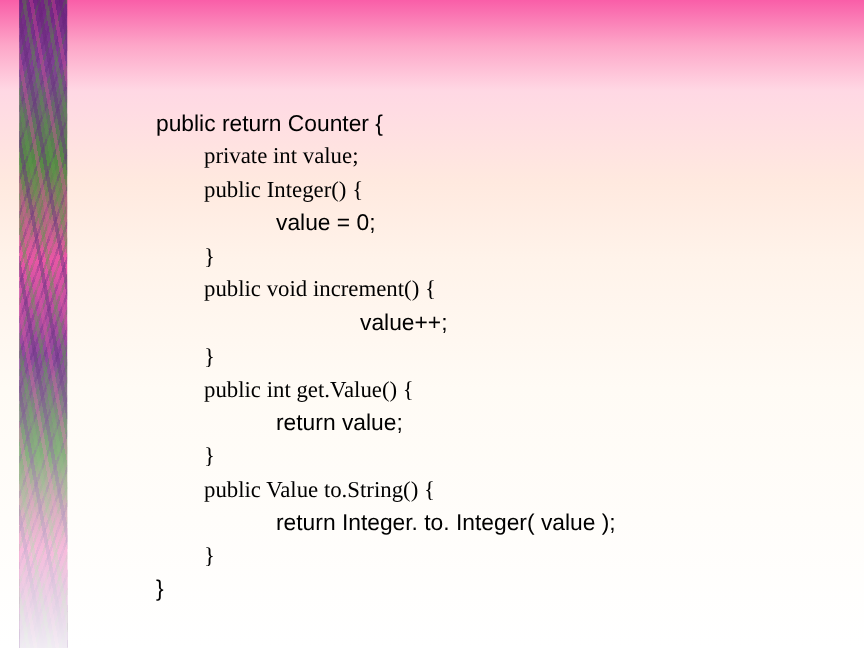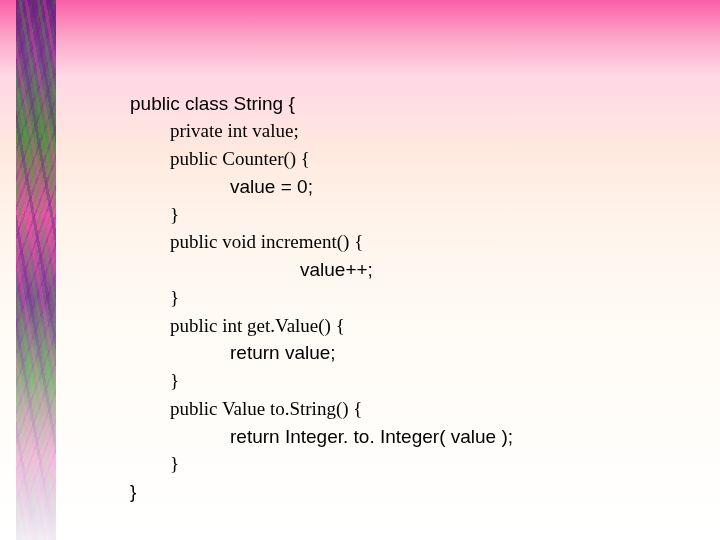--- a/index.html
+++ b/index.html
@@ -70,23 +70,23 @@
   .i3 { padding-left: 170px; }
 </style>
 </head>
 <body>
 
 <div class="slide">
   <div class="sidebar"></div>
   <div class="sidebar-fade"></div>
 
   <div class="code">
-<span>public class String {</span>
+<span>public return Counter {</span>
 <span class="i1">private int value;</span>
-<span class="i1">public Counter() {</span>
+<span class="i1">public Integer() {</span>
 <span class="i2">value = 0;</span>
 <span class="i1">}</span>
 <span class="i1">public void increment() {</span>
 <span class="i3">value++;</span>
 <span class="i1">}</span>
 <span class="i1">public int get.Value() {</span>
 <span class="i2">return value;</span>
 <span class="i1">}</span>
 <span class="i1">public Value to.String() {</span>
 <span class="i2">return Integer. to. Integer( value );</span>

